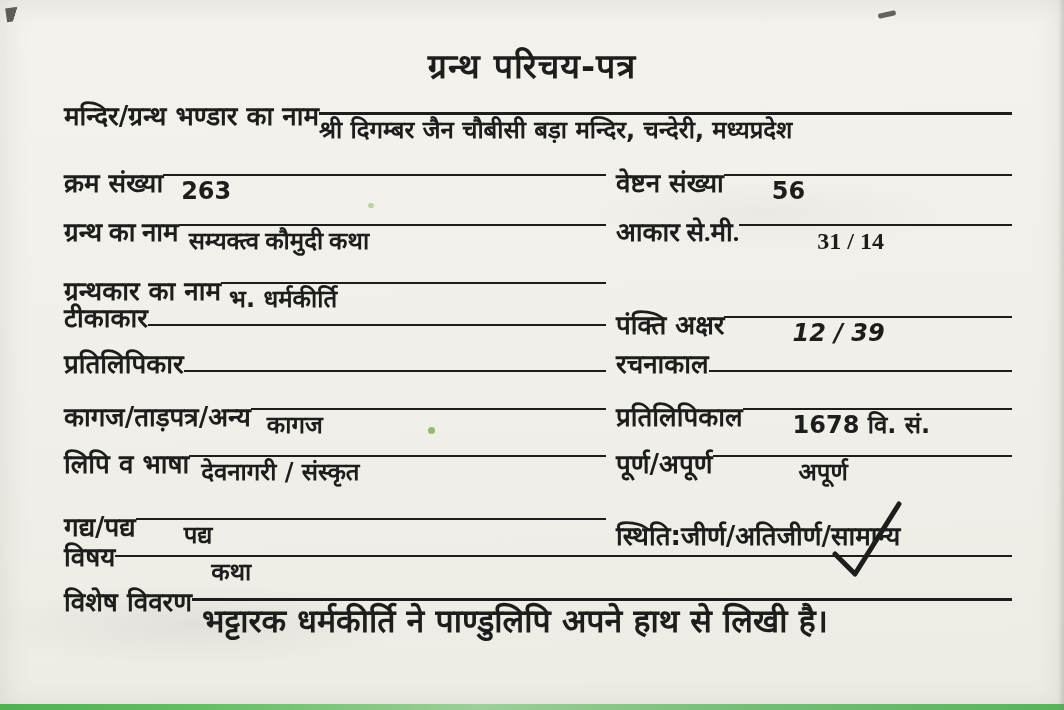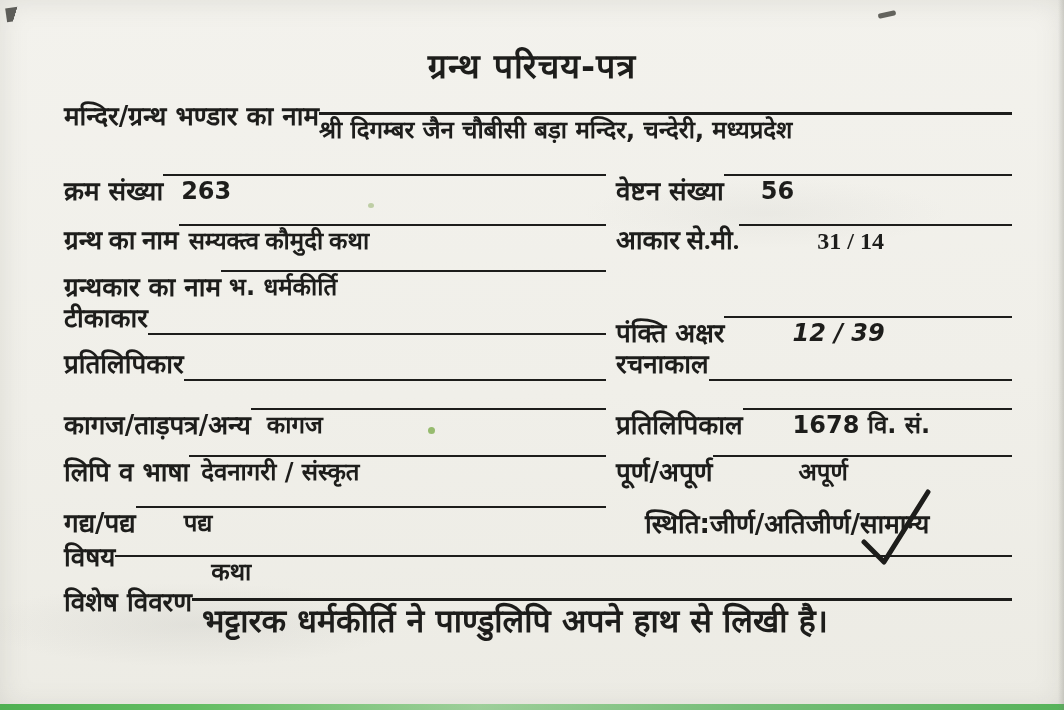--- a/index.html
+++ b/index.html
@@ -15,21 +15,21 @@
       radial-gradient(ellipse 300px 60px at 18% 88%, rgba(190,190,185,.25), transparent 70%),
       radial-gradient(ellipse 260px 50px at 72% 30%, rgba(200,200,195,.18), transparent 70%),
       linear-gradient(178deg,#f3f2ed 0%,#f0efe9 55%,#ecebe4 100%);
     box-shadow:inset 0 0 28px rgba(120,120,110,.18);
   }
   .title{
     position:absolute;top:42px;left:0;width:100%;
     text-align:center;font-size:34px;font-weight:bold;letter-spacing:1px;
   }
   .row{position:absolute;left:64px;right:52px;display:flex;align-items:flex-start;}
-  .half{display:flex;align-items:flex-end;}
+  .half{display:flex;align-items:center;}
   .half.left{width:542px;flex:0 0 542px;}
   .half.right{flex:1;margin-left:10px;}
   .lbl{font-size:26px;font-weight:bold;line-height:1.25;white-space:nowrap;flex:0 0 auto;}
   .fill{flex:1 1 auto;margin-top:14px;border-top:2.5px solid #1d1d1b;min-width:8px;}
   .fill.thick{border-top-width:3.5px;margin-top:12px;}
   .val{font-size:24px;font-weight:bold;line-height:1.3;padding-top:3px;white-space:nowrap;}
   .bigval{font-size:32px;}
   .chk-wrap{position:relative;display:inline-block;}
   .chk{position:absolute;left:-10px;top:-22px;pointer-events:none;}
   
@@ -59,41 +59,41 @@
 <div class="row" style="top:160px;">
   <div class="half left">
     <span class="lbl">क्रम संख्या</span>
     <span class="fill">
       <span class="val" style="margin-left:18px;">263</span>
     </span>
   </div>
   <div class="half right">
     <span class="lbl">वेष्टन संख्या</span>
     <span class="fill">
-      <span class="val" style="margin-left:37px;">56</span>
+      <span class="val" style="margin-left:48px;">56</span>
     </span>
   </div>
 </div>
 
 <div class="row" style="top:210px;font-family:Liberation Serif, serif;">
   <div class="half left">
     <span class="lbl">ग्रन्थ का नाम</span>
     <span class="fill">
       <span class="val" style="margin-left:10px;">सम्यक्त्व कौमुदी कथा</span>
     </span>
   </div>
   <div class="half right">
     <span class="lbl">आकार से.मी.</span>
     <span class="fill">
       <span class="val" style="margin-left:78px;">31 / 14</span>
     </span>
   </div>
 </div>
 
-<div class="row" style="top:256px;">
+<div class="row" style="top:268px;">
   <div class="half left">
     <span class="lbl">ग्रन्थकार का नाम</span>
     <span class="fill">
       <span class="val" style="margin-left:8px;">भ. धर्मकीर्ति</span>
     </span>
   </div>
 </div>
 
 <div class="row" style="top:302px;">
   <div class="half left">
@@ -148,21 +148,21 @@
     </span>
   </div>
   <div class="half right">
     <span class="lbl">पूर्ण/अपूर्ण</span>
     <span class="fill">
       <span class="val" style="margin-left:86px;">अपूर्ण</span>
     </span>
   </div>
 </div>
 
-<div class="row" style="top:492px;gap:29px;">
+<div class="row" style="top:504px;">
   <div class="half left">
     <span class="lbl">गद्य/पद्य</span>
     <span class="fill">
       <span class="val" style="margin-left:48px;">पद्य</span>
     </span>
   </div>
   <div class="half right" style="margin-top:16px;">
     <span class="lbl">स्थिति:जीर्ण/अतिजीर्ण/</span>
     <span class="lbl chk-wrap">
       <span>सामान्य</span>

